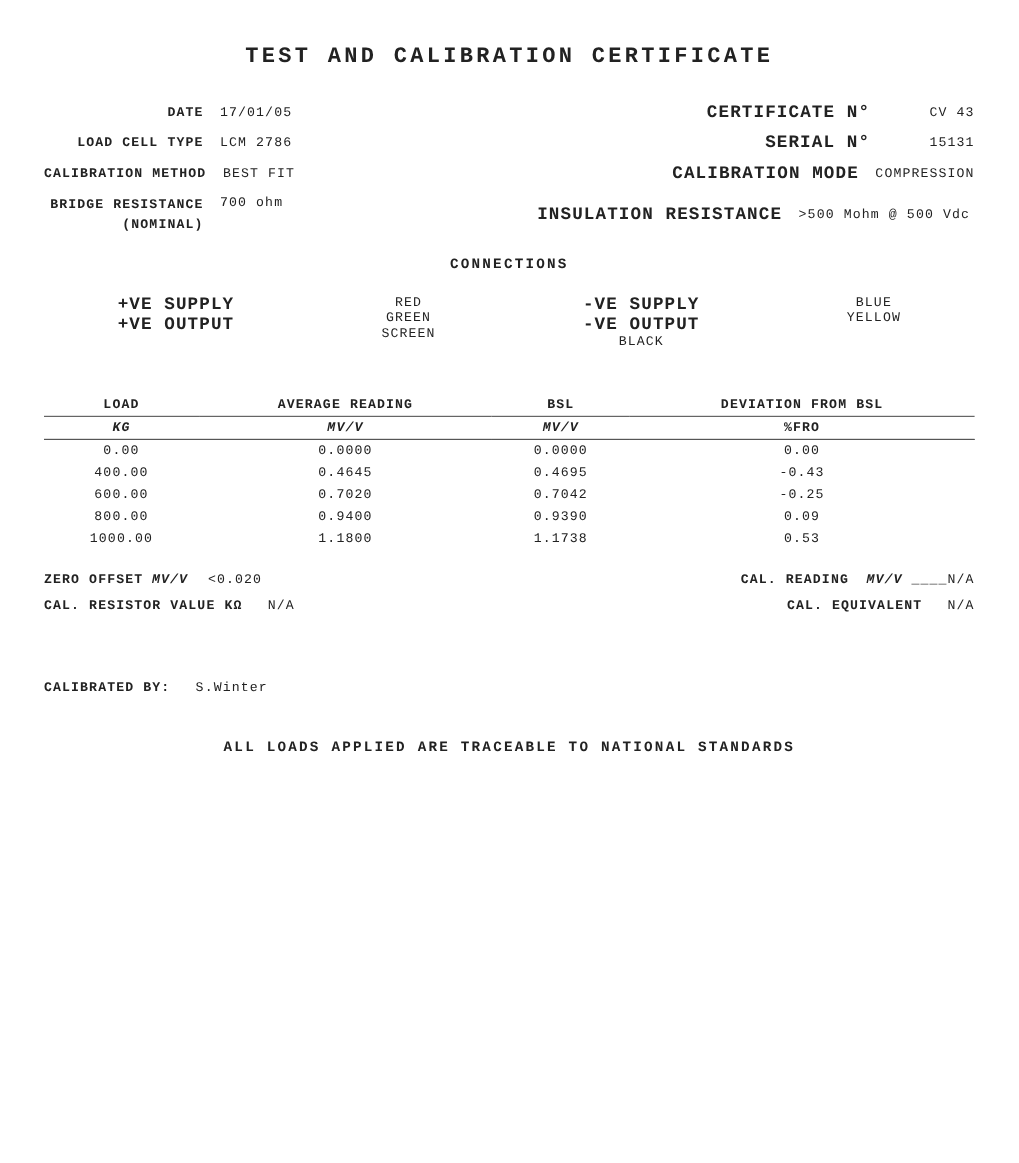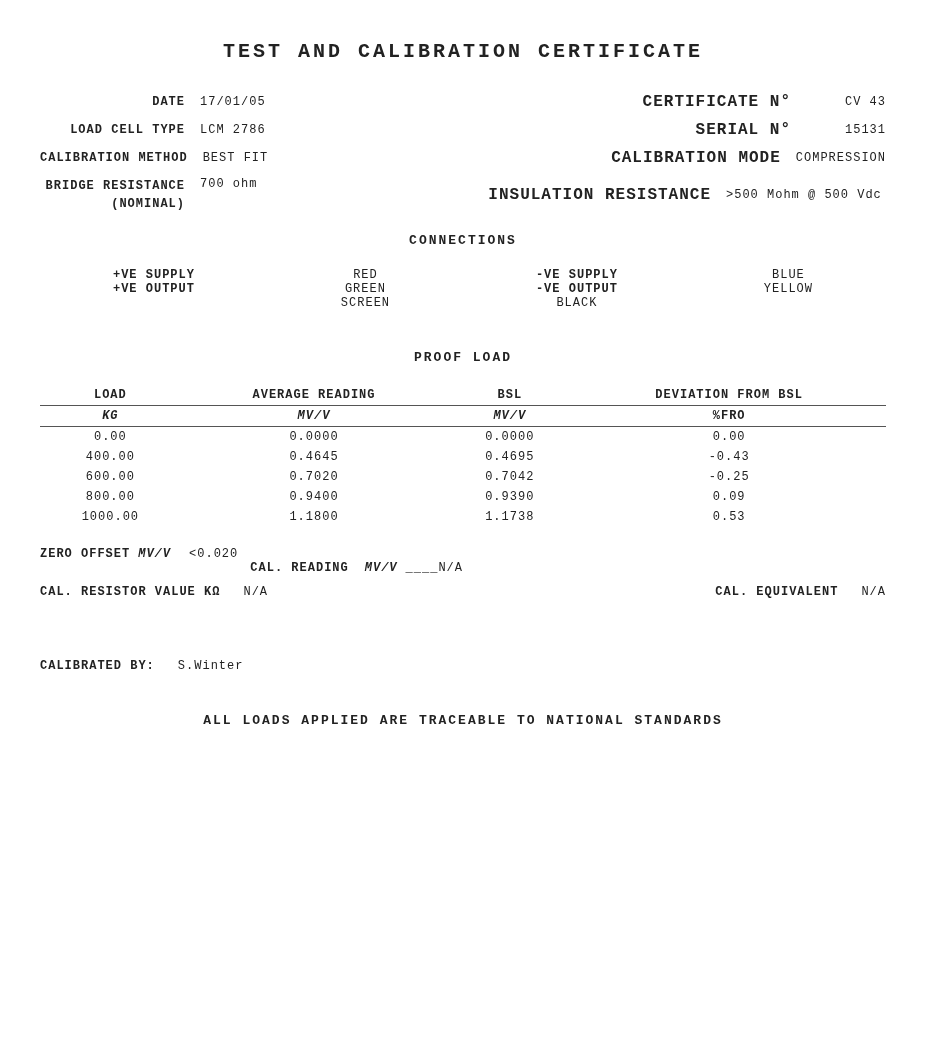--- a/index.html
+++ b/index.html
@@ -87,21 +87,21 @@
       display: flex;
       justify-content: space-around;
       width: 100%;
     }
     .conn-group {
       text-align: center;
     }
     .conn-label {
       font-weight: bold;
       text-transform: uppercase;
-      font-size: 12px;
+      font-size: 16px;
       letter-spacing: 1px;
     }
     .conn-value {
       font-size: 12px;
       letter-spacing: 1px;
       text-transform: uppercase;
     }
     .proof-load-section {
       margin-top: 40px;
     }
@@ -136,21 +136,20 @@
       padding: 3px 8px;
       letter-spacing: 1px;
     }
     .data-table .italic {
       font-style: italic;
     }
     .extra-info {
       margin-top: 20px;
       display: flex;
       width: 100%;
-      flex-direction: column;
     }
     .extra-left {
       width: 50%;
       display: flex;
       align-items: center;
     }
     .extra-right {
       width: 50%;
       display: flex;
       align-items: center;
@@ -288,21 +287,20 @@
       </div>
 
       <div class="conn-group">
         <div class="conn-value">BLUE</div>
         <div class="conn-value">YELLOW</div>
       </div>
     </div>
   </div>
 
   <div class="proof-load-section">
-    <div class="proof-load-title">PROOF LOAD</div>
     <div class="table-container">
       <table class="data-table">
         <thead>
           <tr>
             <th>LOAD</th>
             <th>AVERAGE READING</th>
             <th>BSL</th>
             <th>DEVIATION FROM BSL</th>
           </tr>
           <tr>

